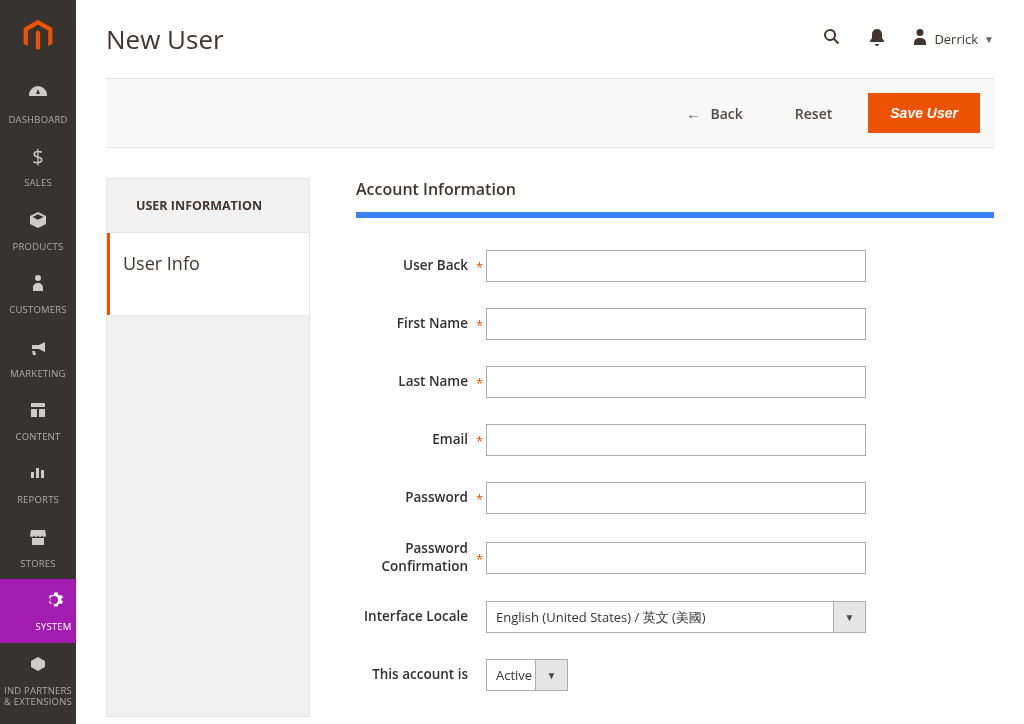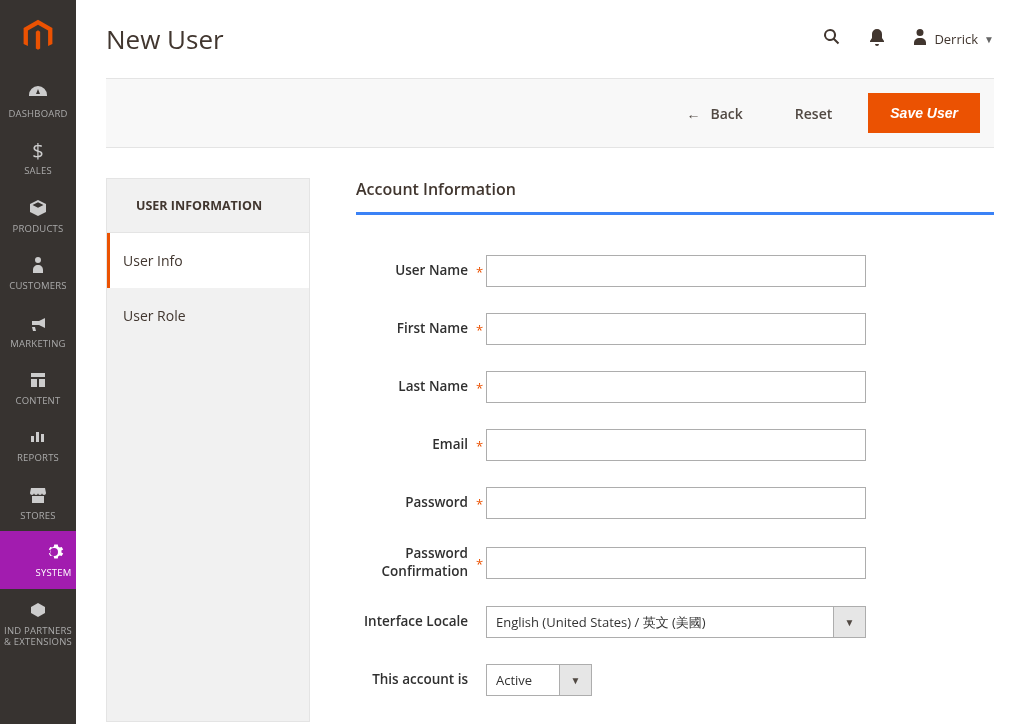--- a/index.html
+++ b/index.html
@@ -2,21 +2,21 @@
 <html><head>
 <meta charset="utf-8">
 <style>
 * { box-sizing: border-box; margin: 0; padding: 0; }
 body { font-family: 'Open Sans', 'Helvetica Neue', Arial, sans-serif; background: #fff; color: #333; width: 1024px; height: 724px; overflow: hidden; }
 
 
 .sidebar { position: fixed; left: 0; top: 0; width: 76px; height: 724px; background: #373330; display: flex; flex-direction: column; align-items: center; z-index: 10; }
 .logo { width: 76px; height: 72px; display: flex; align-items: center; justify-content: center; }
 .logo svg { width: 36px; height: 36px; }
-.nav-item { width: 76px; padding: 10px 2px; display: flex; flex-direction: column; justify-content: center; cursor: pointer; color: #aaa; font-size: 9.5px; text-align: center; letter-spacing: 0.2px; }
+.nav-item { width: 76px; padding: 10px 2px; display: flex; flex-direction: column; justify-content: center; cursor: pointer; color: #aaa; font-size: 9.5px; text-align: center; letter-spacing: 0.2px; gap: 6px; }
 .nav-item.active { background: #a21caf; color: #fff; padding-left: 33px; }
 .nav-icon { font-size: 20px; margin-bottom: 4px; color: #ccc; display: flex; align-items: center; justify-content: center; height: 22px; }
 .nav-item.active .nav-icon { color: #fff; }
 .nav-label { line-height: 1.2; }
 
 
 .main { margin-left: 76px; padding: 0 30px; }
 .topbar { display: flex; align-items: center; justify-content: space-between; height: 78px; }
 .page-title { font-size: 26px; font-weight: 400; color: #41362f; }
 .top-actions { display: flex; align-items: center; gap: 26px; text-align: center; }
@@ -30,37 +30,37 @@
 .btn-back { display: flex; align-items: center; gap: 10px; padding: 8px 16px; cursor: pointer; font-size: 14px; color: #514943; font-weight: 600; }
 .btn-link { padding: 8px 16px; cursor: pointer; font-size: 14px; color: #514943; font-weight: 600; }
 .btn-primary { background: #eb5202; color: #fff; padding: 12px 22px; cursor: pointer; font-size: 14px; font-weight: 600; border: none; font-style: italic; }
 
 
 .content { display: flex; gap: 46px; margin-top: 30px; }
 
 
 .side-tabs { width: 204px; background: #f1f1f1; border: 1px solid #e4e4e4; }
 .side-tabs-title { padding: 18px 29px; font-size: 12.5px; font-weight: 700; color: #41362f; border-bottom: 1px solid #e4e4e4; }
-.side-tab { padding: 18px 16px; font-size: 14px; color: #41362f; cursor: pointer; position: relative; }
+.side-tab { padding: 18px 16px; font-size: 18px; color: #41362f; cursor: pointer; position: relative; }
 .side-tab.active { background: #fff; border-left: 3px solid #eb5202; margin-left: 0; padding-left: 13px; }
 .side-tab:not(.active) { border-bottom: 1px solid #e4e4e4; }
 .side-tabs .side-tab:last-child { border-bottom: none; padding-bottom: 40px; }
 
 
 .form-panel { flex: 1; }
-.fieldset-title { font-size: 16px; font-weight: 600; color: #41362f; padding-bottom: 12px; border-bottom: 3px solid #3b82f6; margin-bottom: 40px; }
+.fieldset-title { font-size: 16px; font-weight: 600; color: #41362f; padding-bottom: 12px; border-bottom: 6px solid #3b82f6; margin-bottom: 32px; }
 .field-row { display: flex; align-items: center; margin-bottom: 26px; }
 .field-label { width: 120px; text-align: right; font-size: 13.5px; color: #303030; font-weight: 600; padding-right: 8px; line-height: 1.3; }
 .required-mark { color: #eb5202; width: 10px; font-size: 13px; padding-top: 2px; }
 .field-input-wrap { flex: 1; display: flex; }
 .text-input { width: 380px; height: 32px; border: 1px solid #adadad; padding: 0 9px; font-size: 13px; color: #333; }
 .select-wrap { display: flex; }
 .select-input { height: 32px; border: 1px solid #adadad; padding: 0 9px; font-size: 13px; color: #333; background: #fff; appearance: none; -webkit-appearance: none; }
 .select-locale { width: 348px; }
-.select-account { width: 74px; text-align: left; }
+.select-account { width: 50px; text-align: left; }
 .select-btn { width: 32px; height: 32px; border: 1px solid #adadad; border-left: none; background: #e6e6e6; display: flex; align-items: center; justify-content: center; cursor: pointer; font-size: 10px; color: #514943; }
 </style>
 </head>
 <body>
 
 <div class="sidebar">
   <div class="logo">
     <svg viewBox="0 0 100 100">
         <path fill="#eb5202" d="M50 5 L90 28 L90 72 L78 78 L78 35 L50 19 L22 35 L22 78 L10 72 L10 28 Z M44 38 L44 85 L50 88 L56 85 L56 38 L50 34 Z"></path>
       </svg>
@@ -169,28 +169,27 @@
       <span>Back</span>
     </div>
     <div class="btn-link">Reset</div>
     <button class="btn-primary">Save User</button>
   </div>
 
   <div class="content">
     <div class="side-tabs">
       <div class="side-tabs-title">USER INFORMATION</div>
       <div class="side-tab active">User Info</div>
-      <div class="side-tab">User Role</div>
     </div>
 
     <div class="form-panel">
       <div class="fieldset-title">Account Information</div>
 
       <div class="field-row">
-        <div class="field-label">User Name</div>
+        <div class="field-label">User Back</div>
         <div class="required-mark">*</div>
         <div class="field-input-wrap">
             <input class="text-input" type="text" value="" style="">
           </div>
       </div>
 
       <div class="field-row">
         <div class="field-label">First Name</div>
         <div class="required-mark">*</div>
         <div class="field-input-wrap">

